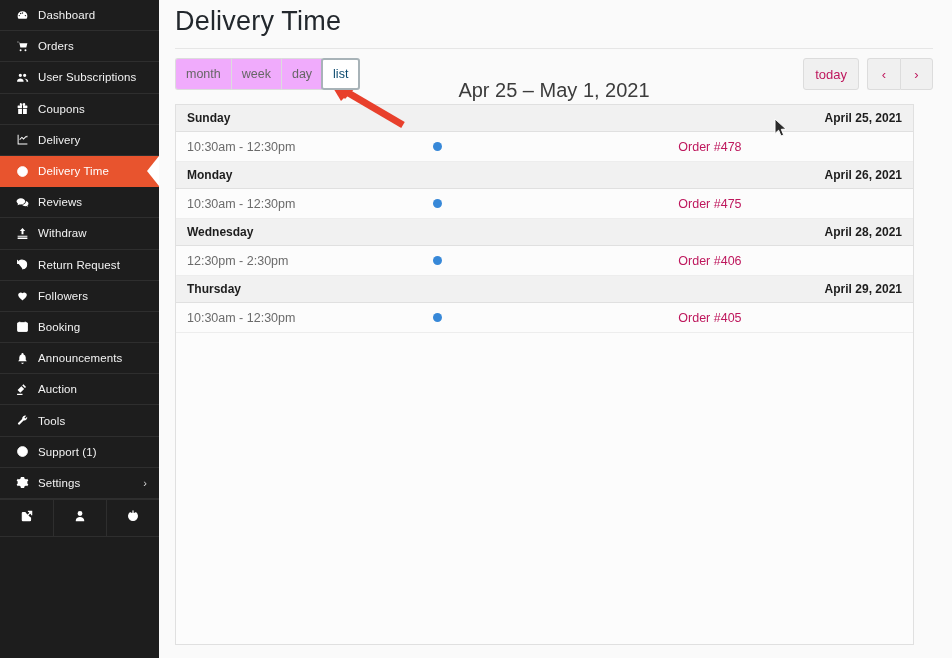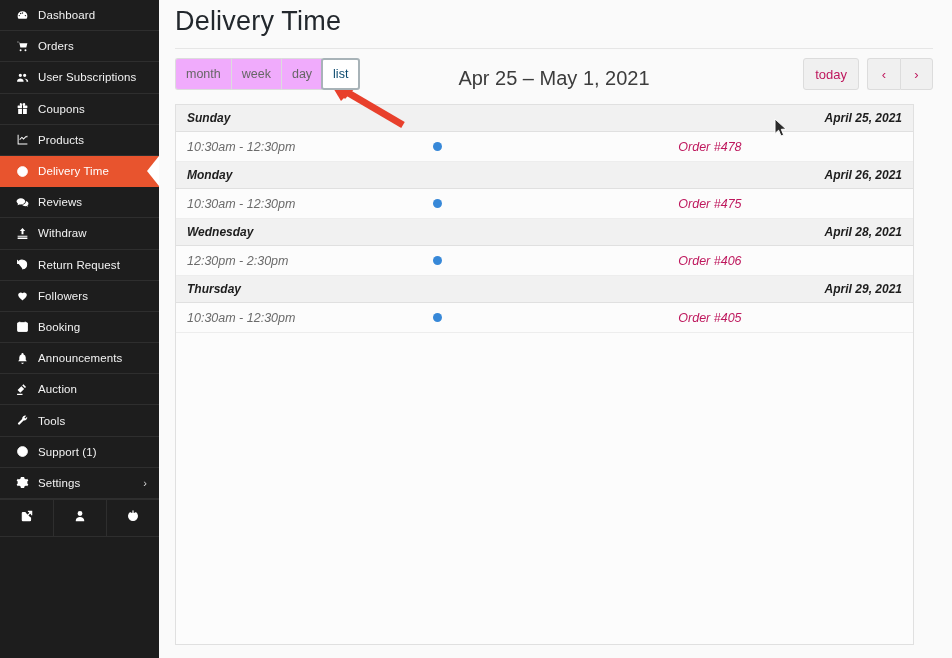--- a/index.html
+++ b/index.html
@@ -106,21 +106,21 @@
   .fcbtn:last-child { border-right: 1px solid #dcdcdc; border-radius: 0 3px 3px 0; }
   .fcbtn.focused {
     background: #ffffff;
     border: 2px solid #a8b3b8;
     color: #0c4a6e;
     border-radius: 3px;
     z-index: 3;
     margin-left: -1px;
   }
   .range-title {
-    position: absolute; left: 0; top: 4px; width: 758px;
+    position: absolute; left: 0; top: 16px; width: 758px;
     text-align: center; line-height: 32px;
     font-size: 20px; color: #3c3c3c; font-weight: 400;
   }
   .right-group {
     position: absolute; right: 0; top: 0; display: flex; gap: 8px;
   }
   .right-group .pair { display: flex; }
   .navbtn {
     height: 32px; min-width: 33px;
     padding: 0 9px;
@@ -137,21 +137,21 @@
   .navbtn.single { border-radius: 3px; padding: 0 11px; }
 
   
   .cal-wrap {
     position: absolute; left: 16px; top: 104px;
     width: 739px; height: 541px;
     background: #fcfcfc;
     border: 1px solid #e0e0e0;
     overflow: hidden;
   }
-  .list-table { width: 100%; border-collapse: collapse; table-layout: fixed; font-style: italic; }
+  .list-table { width: 100%; border-collapse: collapse; table-layout: fixed; }
   .day-head td {
     background: #f1f1f1;
     border-top: 1px solid #e0e0e0;
     border-bottom: 1px solid #e0e0e0;
     padding: 6px 11px;
     font-size: 12px;
     font-weight: bold;
     color: #1d1d1d;
     height: 26px;
   }
@@ -219,21 +219,21 @@
           </span>
           <span class="lbl">Coupons</span>
         </div>
         <div class="nav-item">
           <span class="ic">
             <svg width="13" height="13" viewBox="0 0 24 24" fill="currentColor">
               <path d="M3 3v18h18v-1.8H4.8V3zM20 6.2l-1.3-1.3-4.8 4.8-3-3-4.8 4.9 1.3 1.3 3.5-3.6 3 3 6.1-6.1z"></path>
               <path d="M21 4.4l.2 3.6-3.6-.2z"></path>
             </svg>
           </span>
-          <span class="lbl">Products</span>
+          <span class="lbl">Delivery</span>
         </div>
         <div class="nav-item active">
           <span class="ic">
             <svg width="13" height="13" viewBox="0 0 24 24" fill="currentColor" stroke="currentColor" stroke-width="1.8">
               <circle cx="12" cy="12" r="9"></circle>
               <path d="M12 7v5.2l3 2" stroke-linecap="round"></path>
             </svg>
           </span>
           <span class="lbl">Delivery Time</span>
           <span class="arrowtip"></span>

